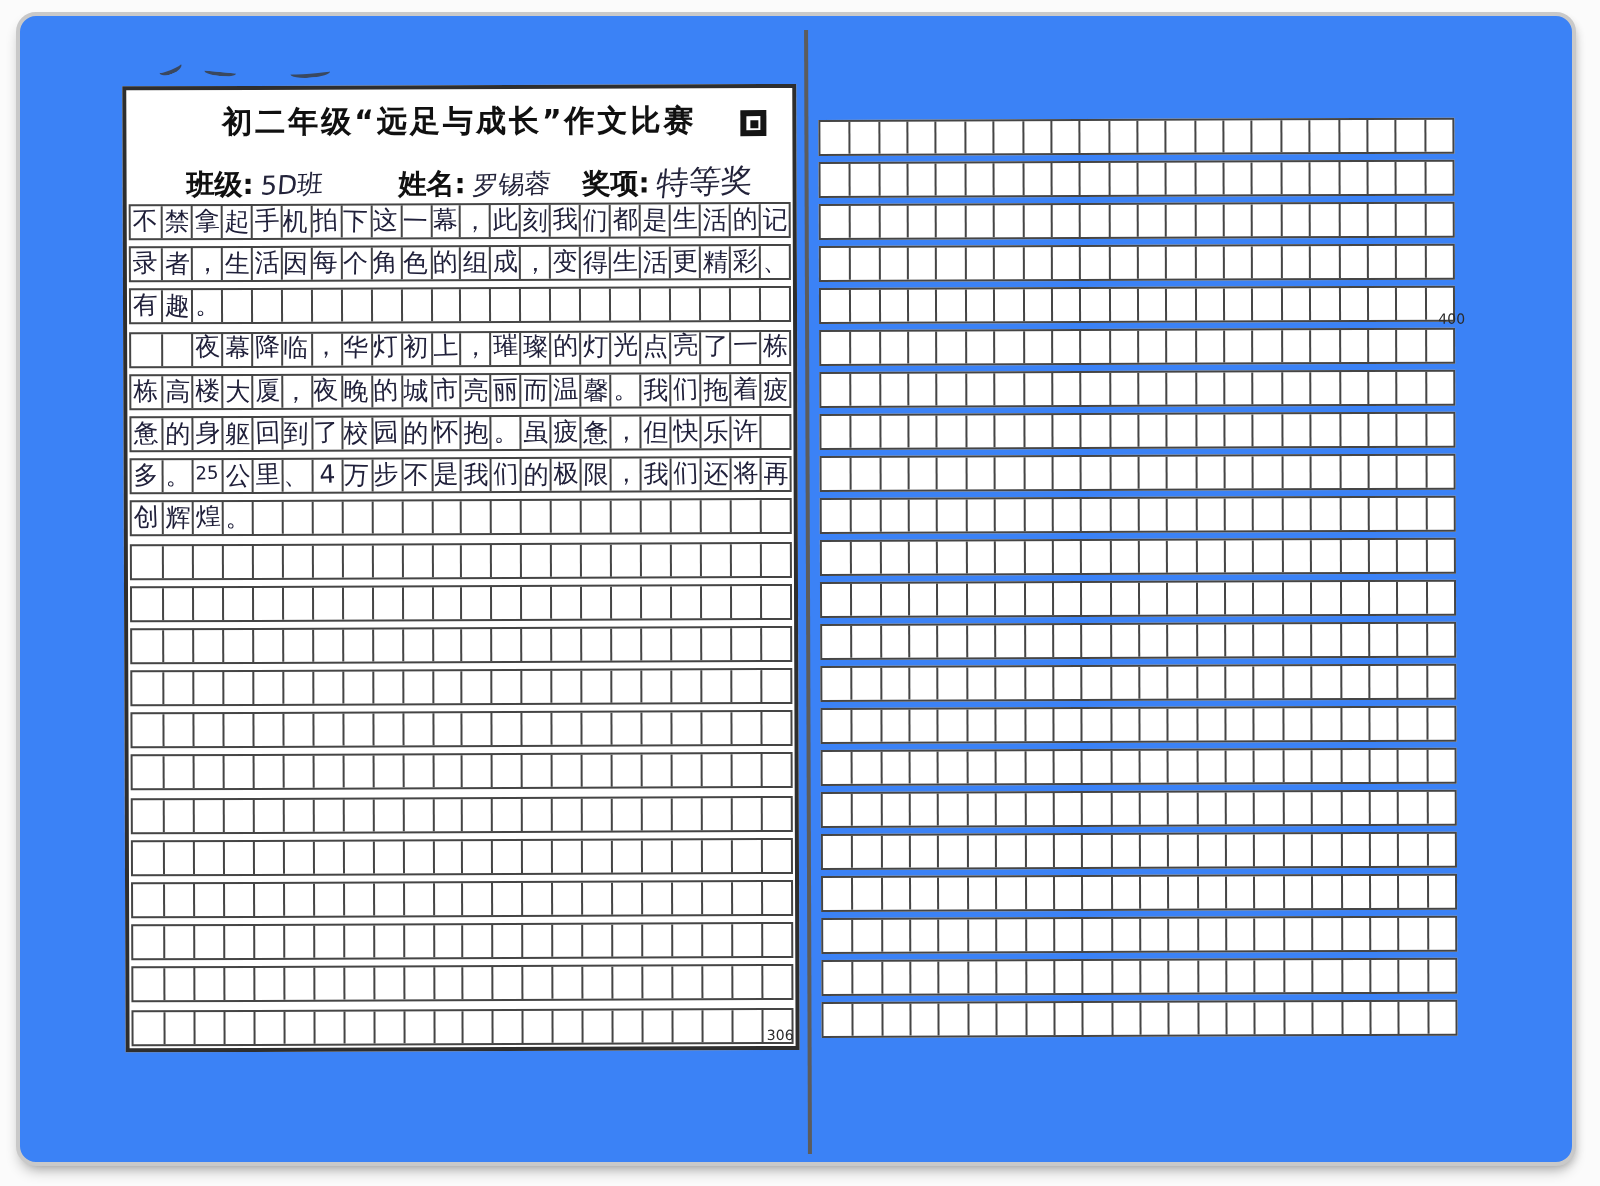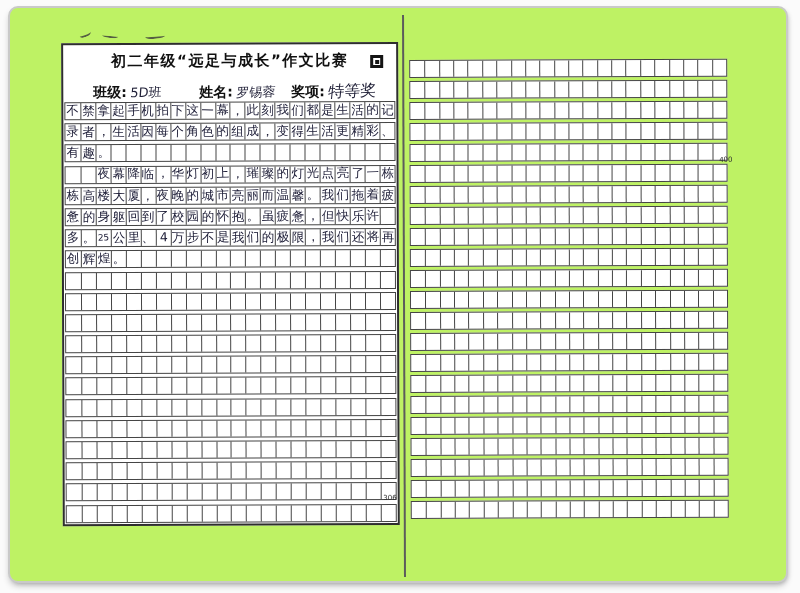--- a/index.html
+++ b/index.html
@@ -1,19 +1,19 @@
 <!DOCTYPE html>
 <html><head>
 <meta charset="utf-8">
 <style>
   * { box-sizing: border-box; margin: 0; padding: 0; }
   html,body { width: 800px; height: 593px; background: #fbfbfb; overflow: hidden;
               font-family: "DejaVu Sans", sans-serif; }
   .card { position: absolute; left: 8px; top: 6px; width: 780px; height: 577px;
-          background: #bef264; border: 2px solid #c9c9c9; border-radius: 10px;
+          background: #3b82f6; border: 2px solid #c9c9c9; border-radius: 10px;
           box-shadow: 0 4px 7px -2px rgba(0,0,0,0.30), 2px 2px 4px -2px rgba(0,0,0,0.15); }
   .sheet { position: absolute; inset: 0; transform: rotate(-0.2deg); }
 
   
   .left-box { position: absolute; left: 52px; top: 34px; width: 337px; height: 483px;
               border: 2px solid #2e2e2e; background: #fff; }
   .title { margin-top: 7px; text-align: center; font-weight: bold; font-size: 15px;
            letter-spacing: 1.5px; color: #101010; }
   .regmark { position: absolute; top: 11px; right: 13px; width: 13px; height: 13px;
              background: #141414; }
@@ -40,21 +40,21 @@
            justify-content: center; overflow: hidden; }
   .gcell:first-child { border-left: none; }
   .hw { font-size: 12.5px; line-height: 1; color: #20203a; }
   .gcell:nth-child(odd)  .hw { transform: rotate(-2deg) translateY(-0.5px); }
   .gcell:nth-child(even) .hw { transform: rotate(1.6deg); }
 
   .fold { position: absolute; left: 393px; top: 7px; width: 2px; height: 562px;
           background: #5c5c5c; }
 
   .marker { position: absolute; font-size: 7px; color: #2b2b2b; line-height: 1; }
-  .marker.left-m  { right: 1px; bottom: 21px; padding-left: 36px; }
+  .marker.left-m  { right: 1px; bottom: 1px; padding-left: 36px; }
   .marker.right-m { right: -5px; top: 98px; }
 
   
   .scrib { position: absolute; border-bottom: 2px solid #3a3a3a; border-radius: 60%; opacity: .8; }
   .s0 { left: 70px;  top: 22px; width: 12px; height: 6px; transform: rotate(-22deg); }
   .s1 { left: 93px;  top: 25px; width: 16px; height: 4px; transform: rotate(6deg); }
   .s2 { left: 136px; top: 25px; width: 20px; height: 5px; transform: rotate(-4deg); }
 </style>
 </head>
 <body>

